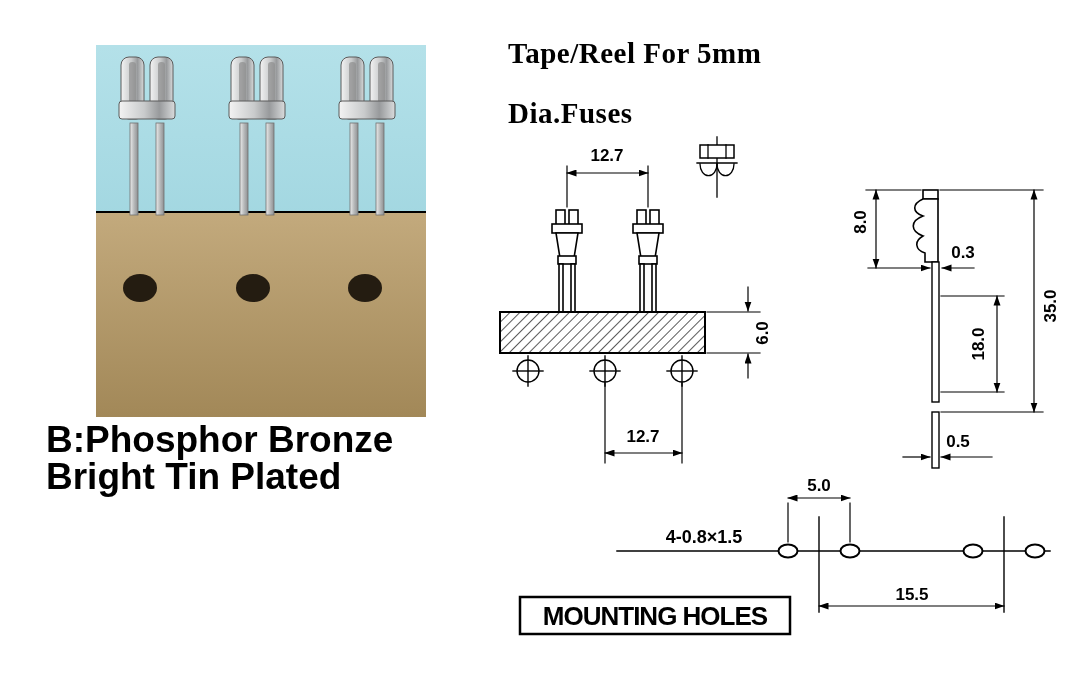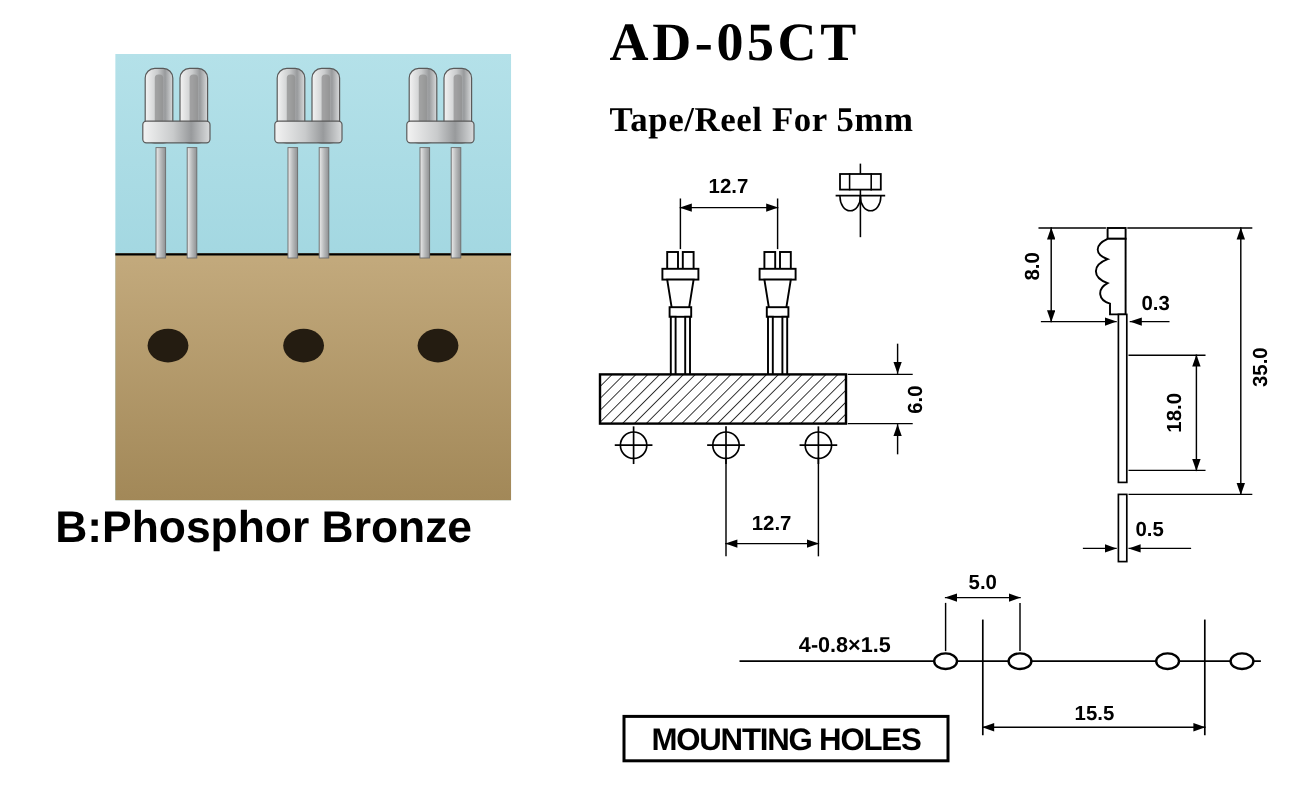--- a/index.html
+++ b/index.html
@@ -66,26 +66,27 @@
     <line x1="0" y1="167" x2="330" y2="167" stroke="#8a7550" stroke-width="2"></line>
     <ellipse cx="44" cy="243" rx="17" ry="14" fill="#241c11"></ellipse>
     <ellipse cx="157" cy="243" rx="17" ry="14" fill="#241c11"></ellipse>
     <ellipse cx="269" cy="243" rx="17" ry="14" fill="#241c11"></ellipse>
     <use href="#clipPhoto" x="51"></use>
     <use href="#clipPhoto" x="161"></use>
     <use href="#clipPhoto" x="271"></use>
   </svg>
 
   <div class="title-block">
-    <h1>AD-05CT</h1>
     <div class="subtitle">Tape/Reel For 5mm</div>
+    <div class="subtitle">Dia.Fuses</div>
   </div>
 
   <div class="specs">
     <div>B:Phosphor Bronze</div>
+    <div>Bright Tin Plated</div>
   </div>
 
   <svg class="drawing-svg" width="1087" height="674" viewBox="0 0 1087 674">
     <defs>
       <marker id="aE" markerWidth="11" markerHeight="8" refX="9.5" refY="3.5" orient="auto" markerUnits="userSpaceOnUse">
         <path d="M0,0 L10,3.5 L0,7 Z" fill="#000"></path>
       </marker>
       <marker id="aS" markerWidth="11" markerHeight="8" refX="0.5" refY="3.5" orient="auto" markerUnits="userSpaceOnUse">
         <path d="M10,0 L0,3.5 L10,7 Z" fill="#000"></path>
       </marker>

